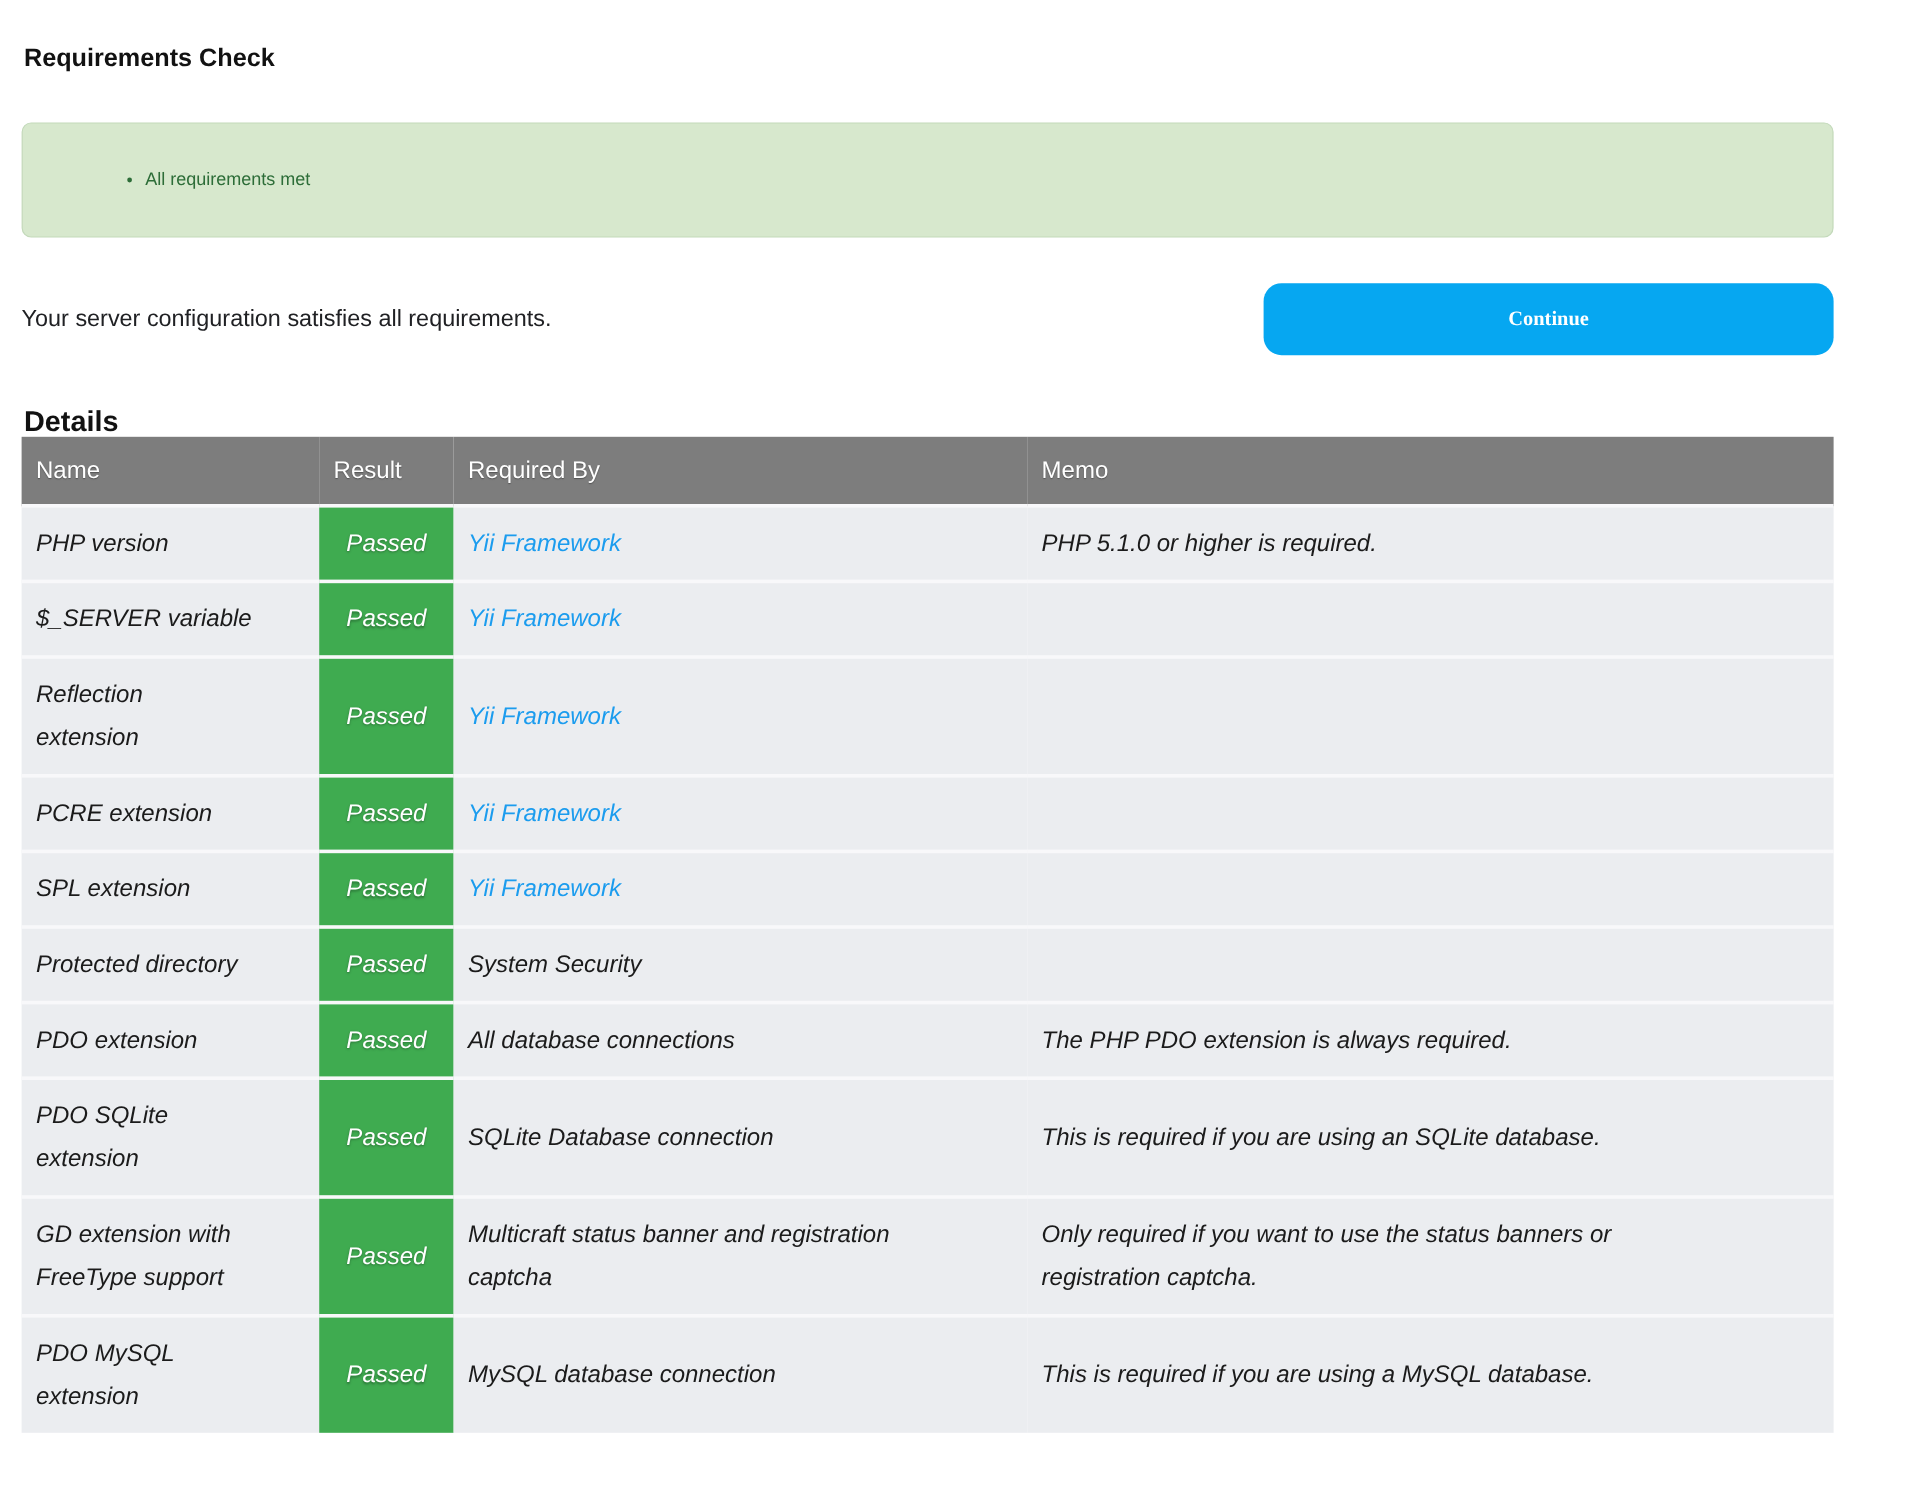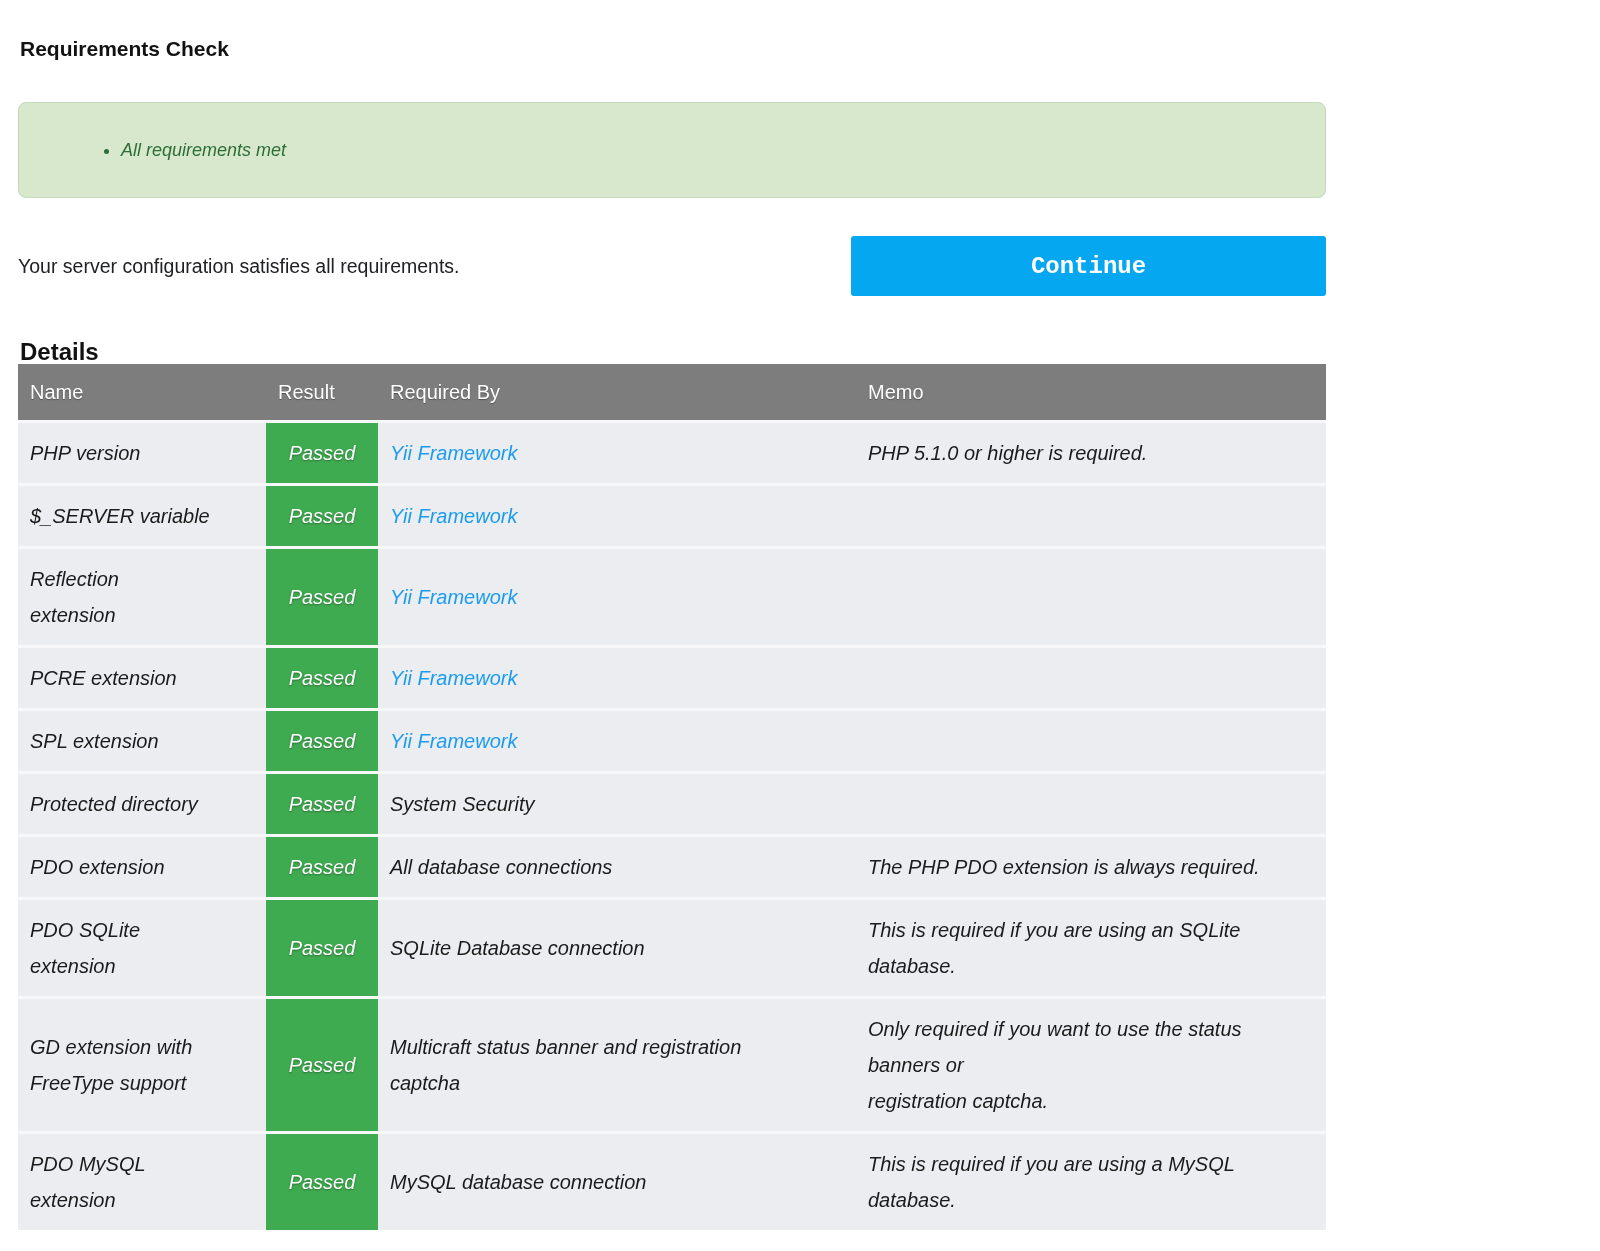--- a/index.html
+++ b/index.html
@@ -15,59 +15,59 @@
   }
   *{box-sizing:border-box;}
   html,body{margin:0;padding:0;background:#ffffff;}
   body{
     font-family:"Liberation Sans", sans-serif;
     color:#1f1f1f;
     width:1600px;
     height:1251px;
     overflow:hidden;
   }
-  .container{margin:0 0 0 18px;width:1308px;}
+  .container{margin:0 0 0 18px;width:1510px;}
 
   .page-title{
     font-size:21px;
     font-weight:bold;
     color:#121212;
     margin:36px 0 0 2px;
     line-height:25px;
   }
 
   .alert-success{
     margin-top:41px;
     background:var(--alert-bg);
     border:1px solid var(--alert-border);
     border-radius:8px;
     padding:35px 20px 35px 0;
     color:var(--alert-text);
   }
   .alert-success ul{margin:0;padding-left:102px;}
-  .alert-success li{font-size:18px;line-height:24px;font-style:italic;}
+  .alert-success li{font-size:15px;line-height:24px;}
 
   .summary-row{
     margin-top:38px;
     display:flex;
     justify-content:space-between;
     align-items:center;
     gap:41px;
   }
   .summary-text{font-size:19.5px;color:#202124;}
   .continue-btn{
     width:475px;
     height:60px;
     background:var(--accent);
     border:none;
-    border-radius:3px;
+    border-radius:15px;
     color:#ffffff;
-    font-size:24px;
+    font-size:17px;
     font-weight:bold;
-    font-family:Liberation Mono, monospace;
+    font-family:Liberation Serif, serif;
     cursor:pointer;
   }
 
   .details-title{
     font-size:24px;
     font-weight:bold;
     color:#121212;
     margin:44px 0 0 2px;
     line-height:24px;
   }

